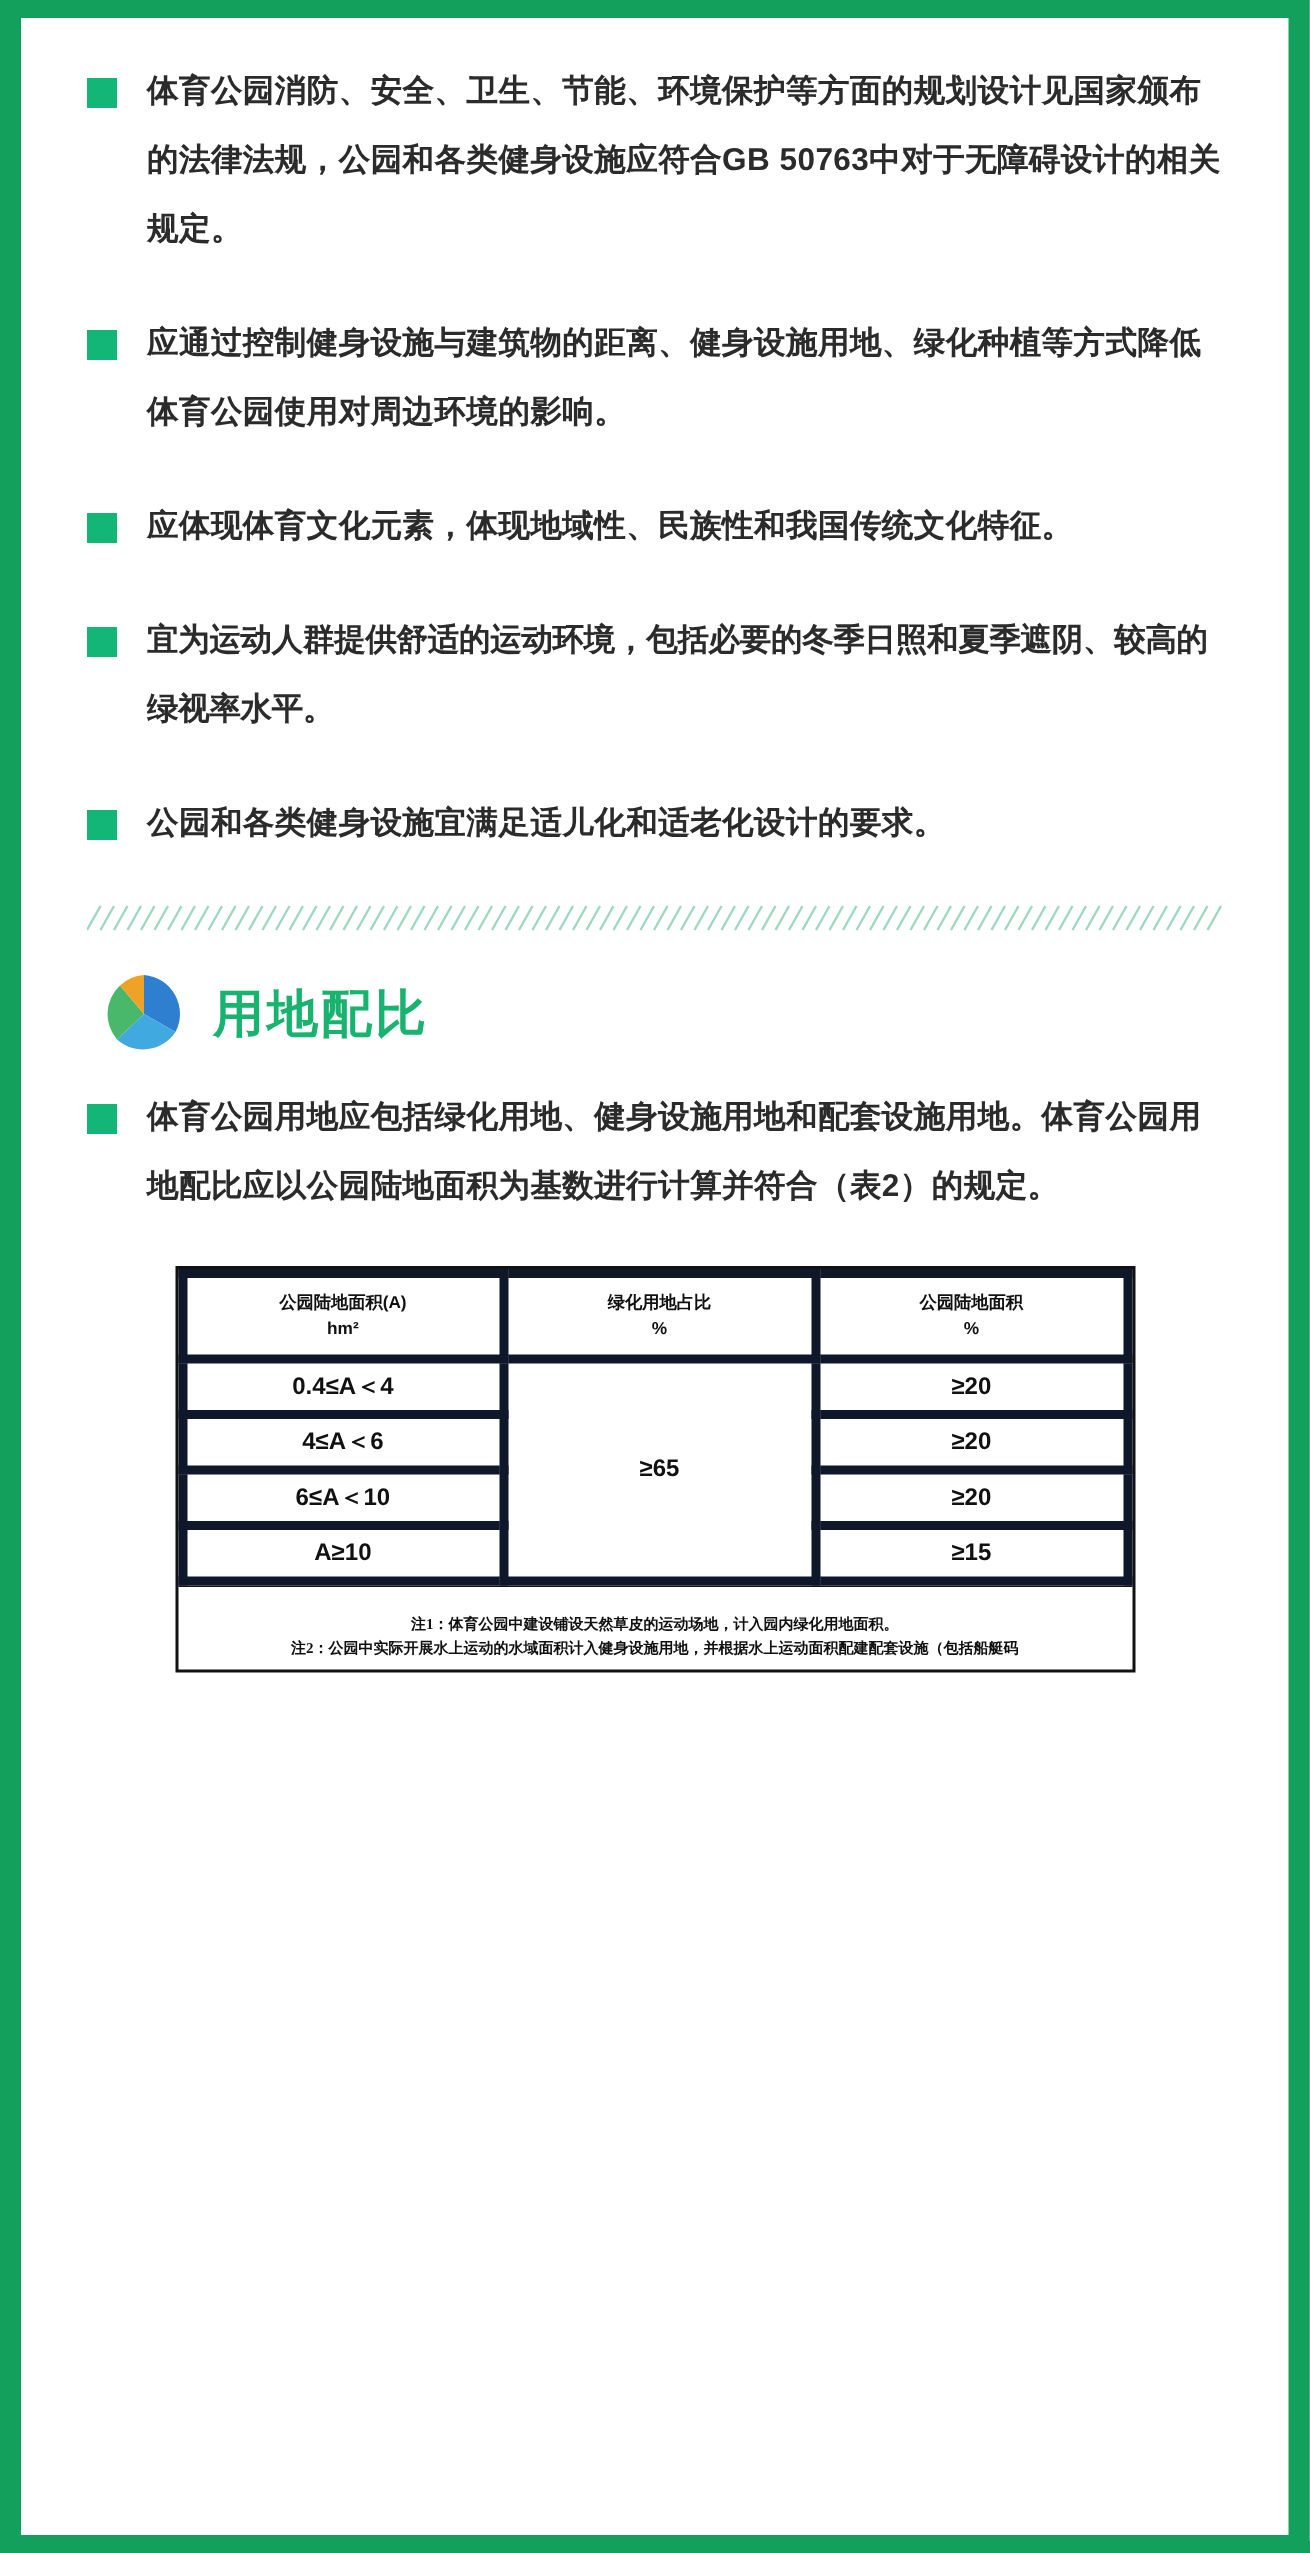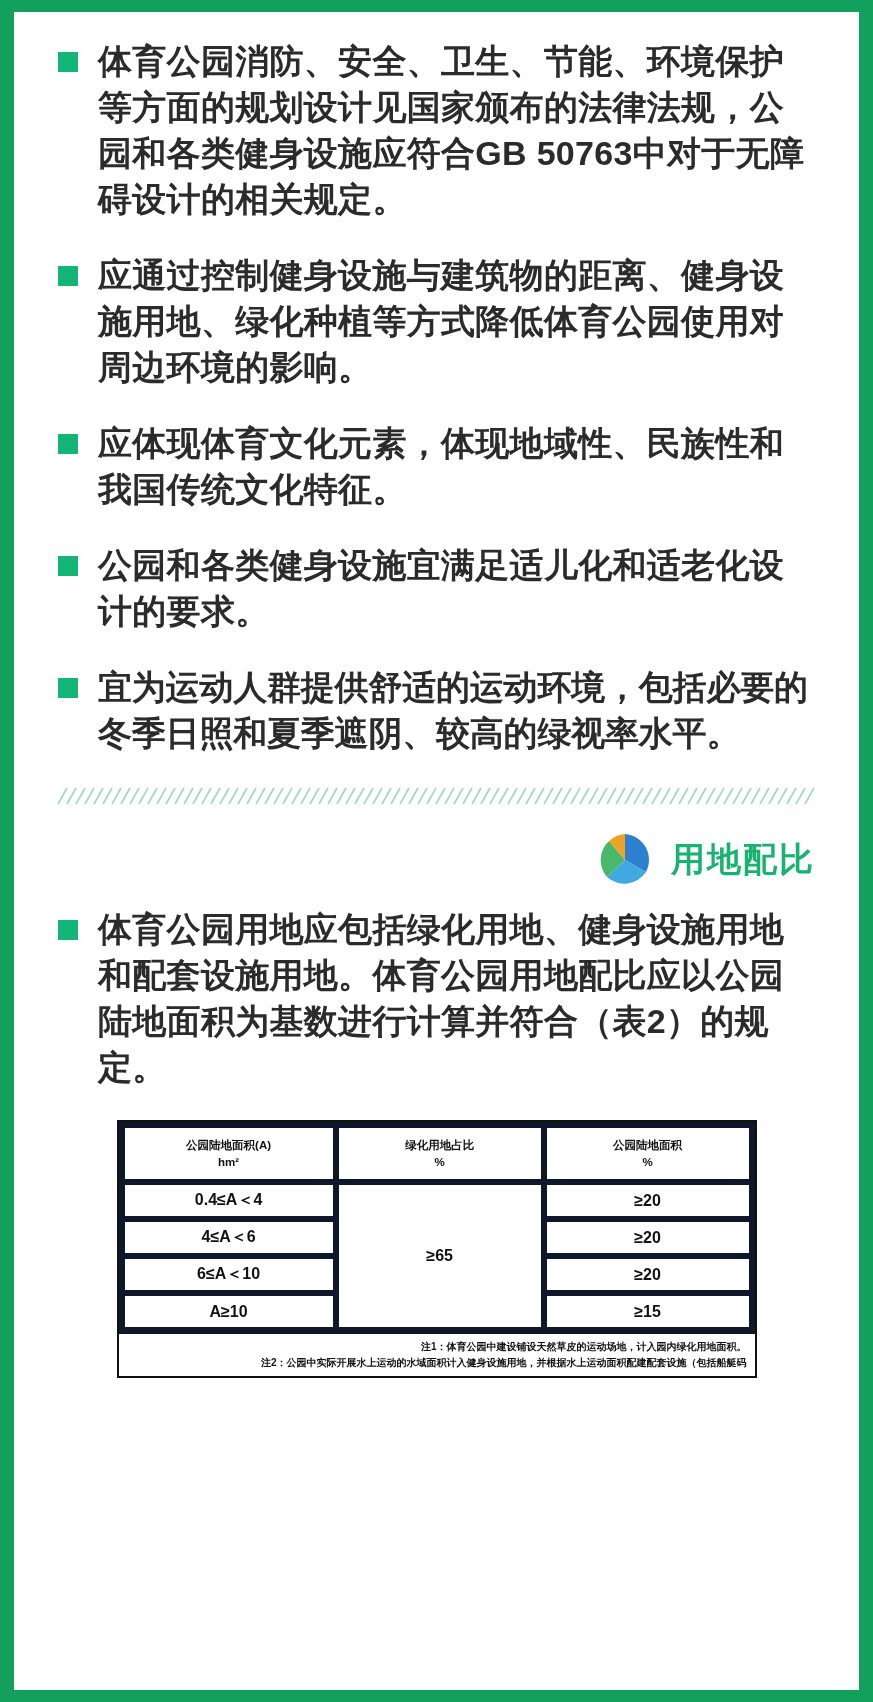--- a/index.html
+++ b/index.html
@@ -45,21 +45,21 @@
   .bullet-marker {
     flex: 0 0 auto;
     width: 20px;
     height: 20px;
     background: #14b677;
     margin-top: 14px;
     margin-right: 20px;
   }
   .bullet-text {
     flex: 1 1 auto;
-    font-size: 34px;
+    font-size: 21px;
     line-height: 46px;
     color: #2b2b2b;
     font-weight: bold;
     letter-spacing: 0.3px;
   }
   .bullet-text.tight {
     letter-spacing: -0.2px;
   }
 
   
@@ -71,21 +71,20 @@
   }
   .divider svg {
     display: block;
   }
 
   
   .section-head {
     display: flex;
     align-items: center;
     margin: 6px 0 18px 10px;
-    justify-content: flex-end;
   }
   .pie-icon {
     width: 56px;
     height: 56px;
     margin-right: 18px;
     flex: 0 0 auto;
   }
   .section-title {
     font-size: 34px;
     font-weight: bold;
@@ -119,26 +118,27 @@
   }
   table.spec tbody td {
     height: 23px;
     font-size: 16px;
   }
   .col1 { width: 34%; }
   .col2 { width: 33%; }
   .col3 { width: 33%; }
   .notes {
     border-top: 1px solid #111;
-    padding: 5px 8px 6px 8px;
+    padding: 18px 8px 6px 8px;
     font-size: 10px;
     line-height: 1.55;
     color: #111;
     font-weight: bold;
-    text-align: right;
+    text-align: center;
+    font-family: Liberation Serif, serif;
   }
   .notes div { white-space: nowrap; }
   .notes .indent { padding-left: 22px; }
   .table-caption {
     text-align: center;
     font-size: 20px;
     font-weight: bold;
     color: #1b1b1b;
     margin-top: 20px;
     letter-spacing: 1px;
@@ -158,25 +158,25 @@
       <li class="bullet-item">
         <span class="bullet-marker"></span>
         <span class="bullet-text">应通过控制健身设施与建筑物的距离、健身设施用地、绿化种植等方式降低体育公园使用对周边环境的影响。</span>
       </li>
       <li class="bullet-item">
         <span class="bullet-marker"></span>
         <span class="bullet-text">应体现体育文化元素，体现地域性、民族性和我国传统文化特征。</span>
       </li>
       <li class="bullet-item">
         <span class="bullet-marker"></span>
+        <span class="bullet-text tight">宜为运动人群提供舒适的运动环境，包括必要的冬季日照和夏季遮阴、较高的绿视率水平。</span>
+      </li>
+      <li class="bullet-item">
+        <span class="bullet-marker"></span>
         <span class="bullet-text">公园和各类健身设施宜满足适儿化和适老化设计的要求。</span>
-      </li>
-      <li class="bullet-item">
-        <span class="bullet-marker"></span>
-        <span class="bullet-text tight">宜为运动人群提供舒适的运动环境，包括必要的冬季日照和夏季遮阴、较高的绿视率水平。</span>
       </li>
     </ul>
 
     <div class="divider">
       <svg width="760" height="22" viewBox="0 0 760 22" xmlns="http://www.w3.org/2000/svg">
         <g stroke="#9fd8c0" stroke-width="1.6">
 
           <line x1="0" y1="18" x2="9" y2="2"></line>
             <line x1="9" y1="18" x2="18" y2="2"></line>
           <line x1="18" y1="18" x2="27" y2="2"></line>

